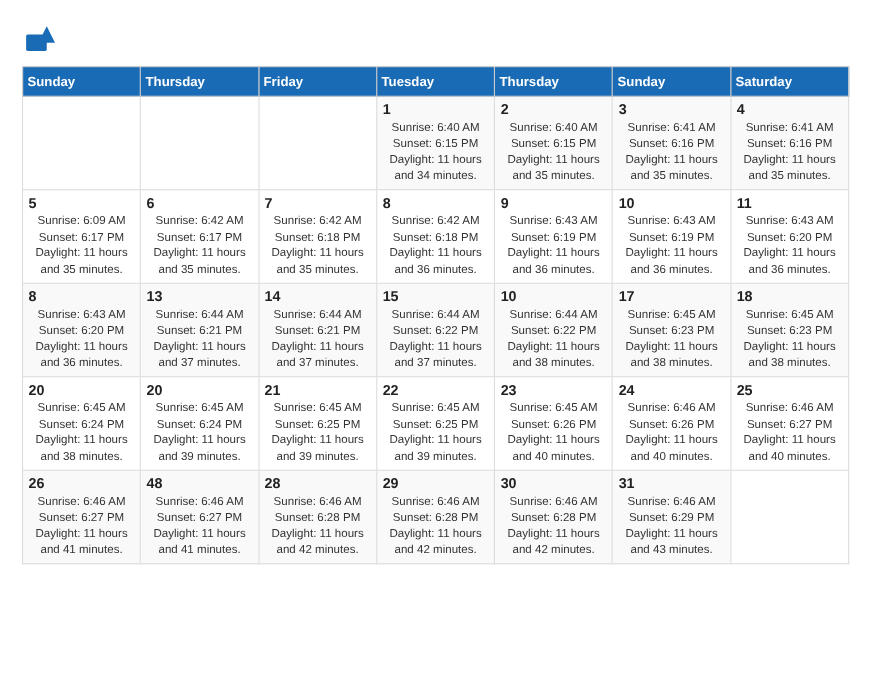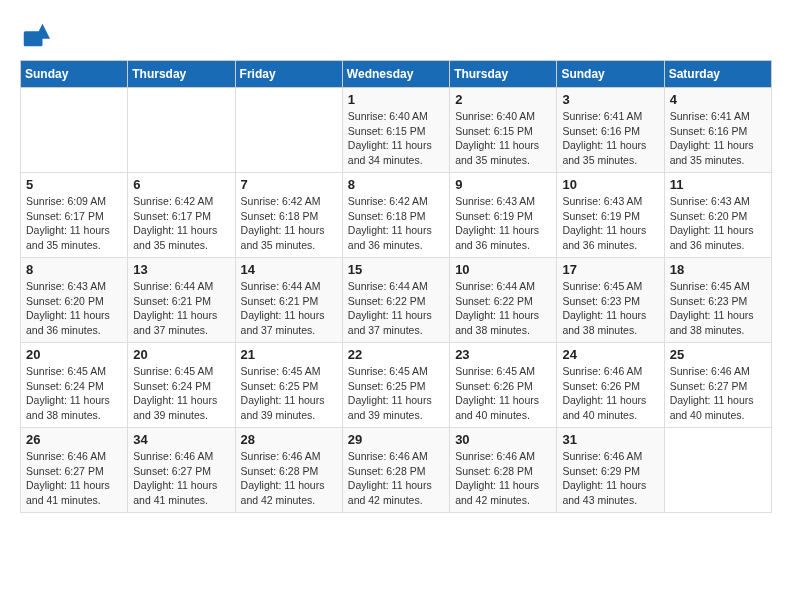--- a/index.html
+++ b/index.html
@@ -88,20 +88,21 @@
     .day-number {
       font-weight: bold;
       font-size: 13px;
       margin-bottom: 2px;
       color: #222;
     }
     .day-info {
       font-size: 10.5px;
       color: #333;
       line-height: 1.4;
+      text-align: center;
     }
     .empty-cell {
       background: #fff !important;
     }
   </style>
 </head>
 <body>
 
 <div class="header">
   <div class="logo">
@@ -119,21 +120,21 @@
     <div class="location"></div>
   </div>
 </div>
 
 <table class="calendar">
   <thead>
     <tr>
     <th>Sunday</th>
         <th>Thursday</th>
         <th>Friday</th>
-        <th>Wednesday</th>
+        <th>Tuesday</th>
         <th>Thursday</th>
         <th>Sunday</th>
         <th>Saturday</th>
       </tr>
   </thead>
   <tbody id="calendar-body">
   <tr>
         <td class="empty-cell"></td>
         <td class="empty-cell"></td>
         <td class="empty-cell"></td>
@@ -321,21 +322,21 @@
       </tr>
       <tr>
         <td>
           <div class="day-number">26</div>
           <div class="day-info">Sunrise: 6:46 AM
 Sunset: 6:27 PM
 Daylight: 11 hours
 and 41 minutes.</div>
         </td>
         <td>
-          <div class="day-number">34</div>
+          <div class="day-number">48</div>
           <div class="day-info">Sunrise: 6:46 AM
 Sunset: 6:27 PM
 Daylight: 11 hours
 and 41 minutes.</div>
         </td>
         <td>
           <div class="day-number">28</div>
           <div class="day-info">Sunrise: 6:46 AM
 Sunset: 6:28 PM
 Daylight: 11 hours

